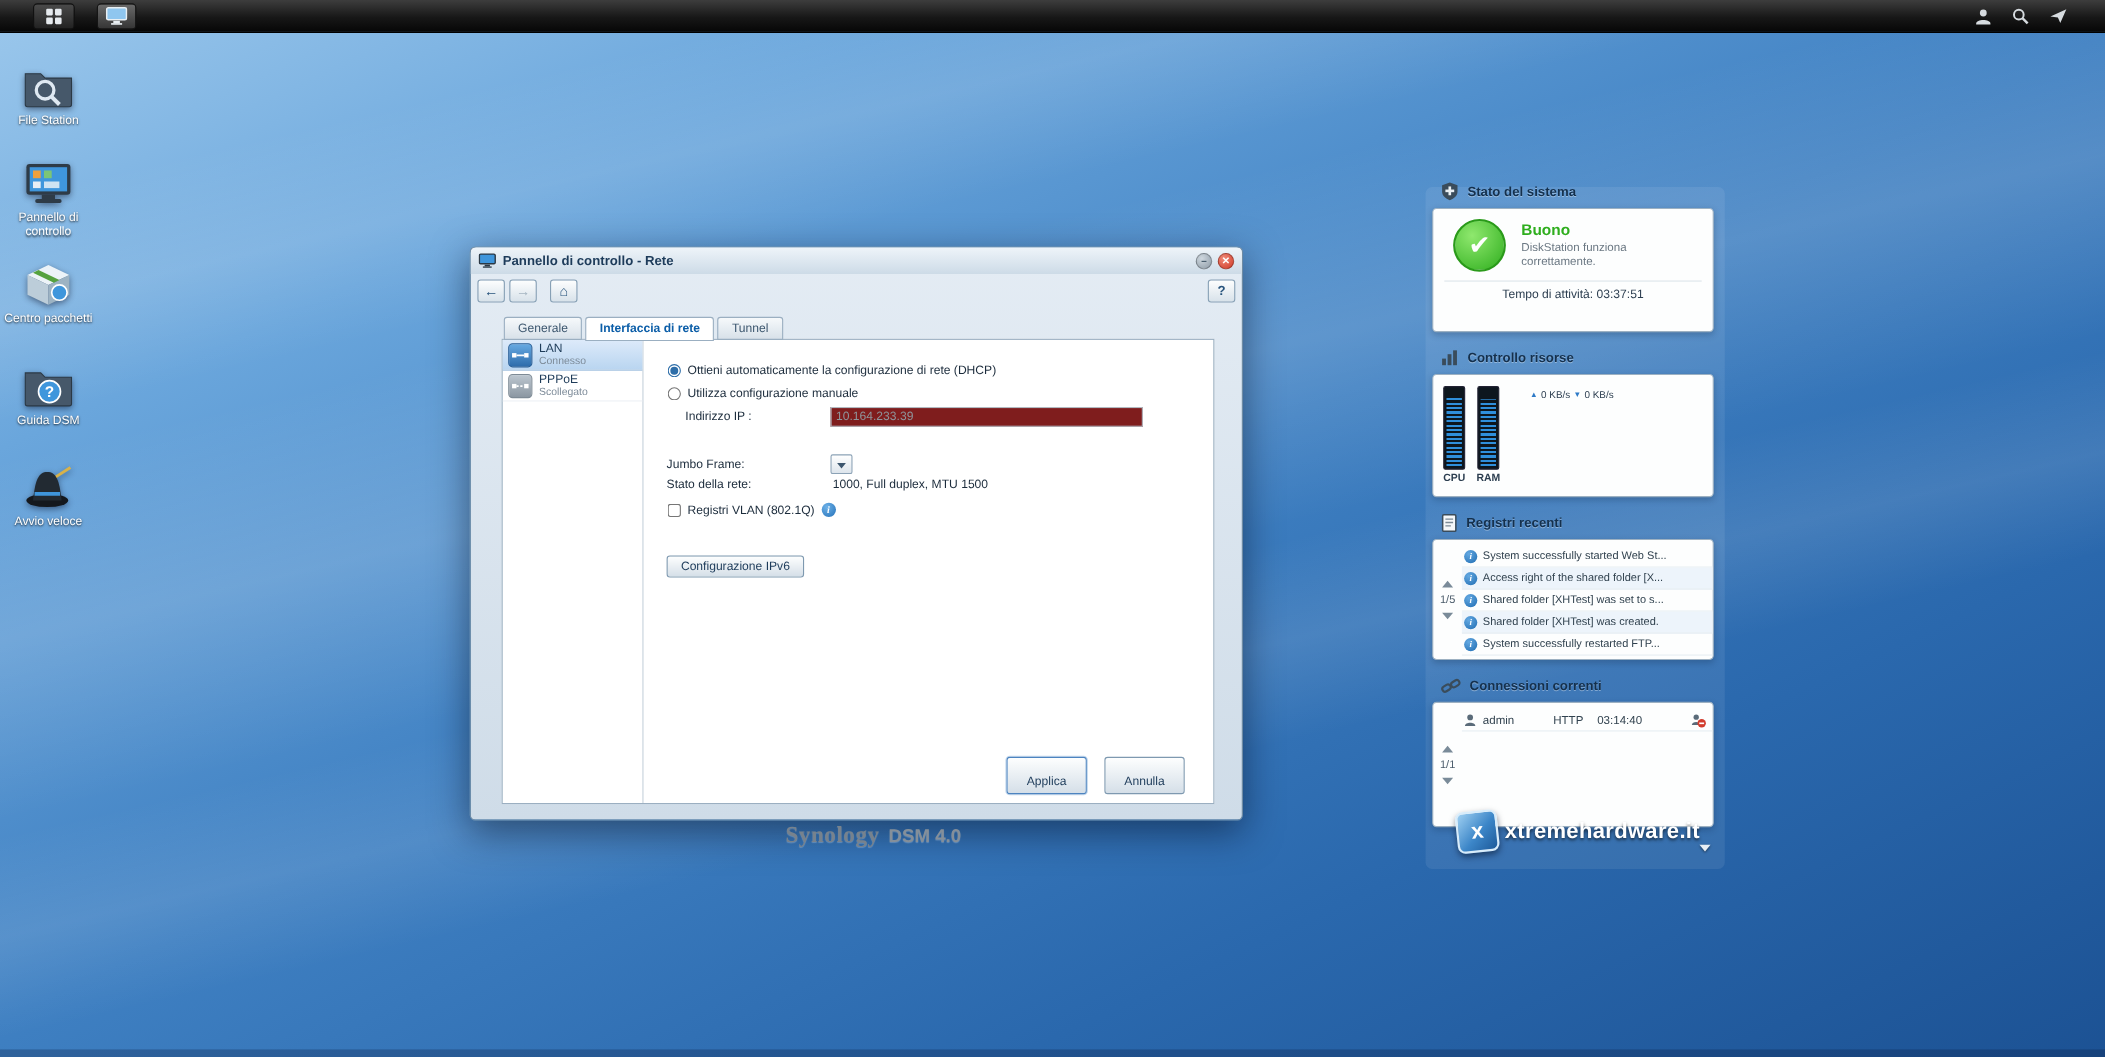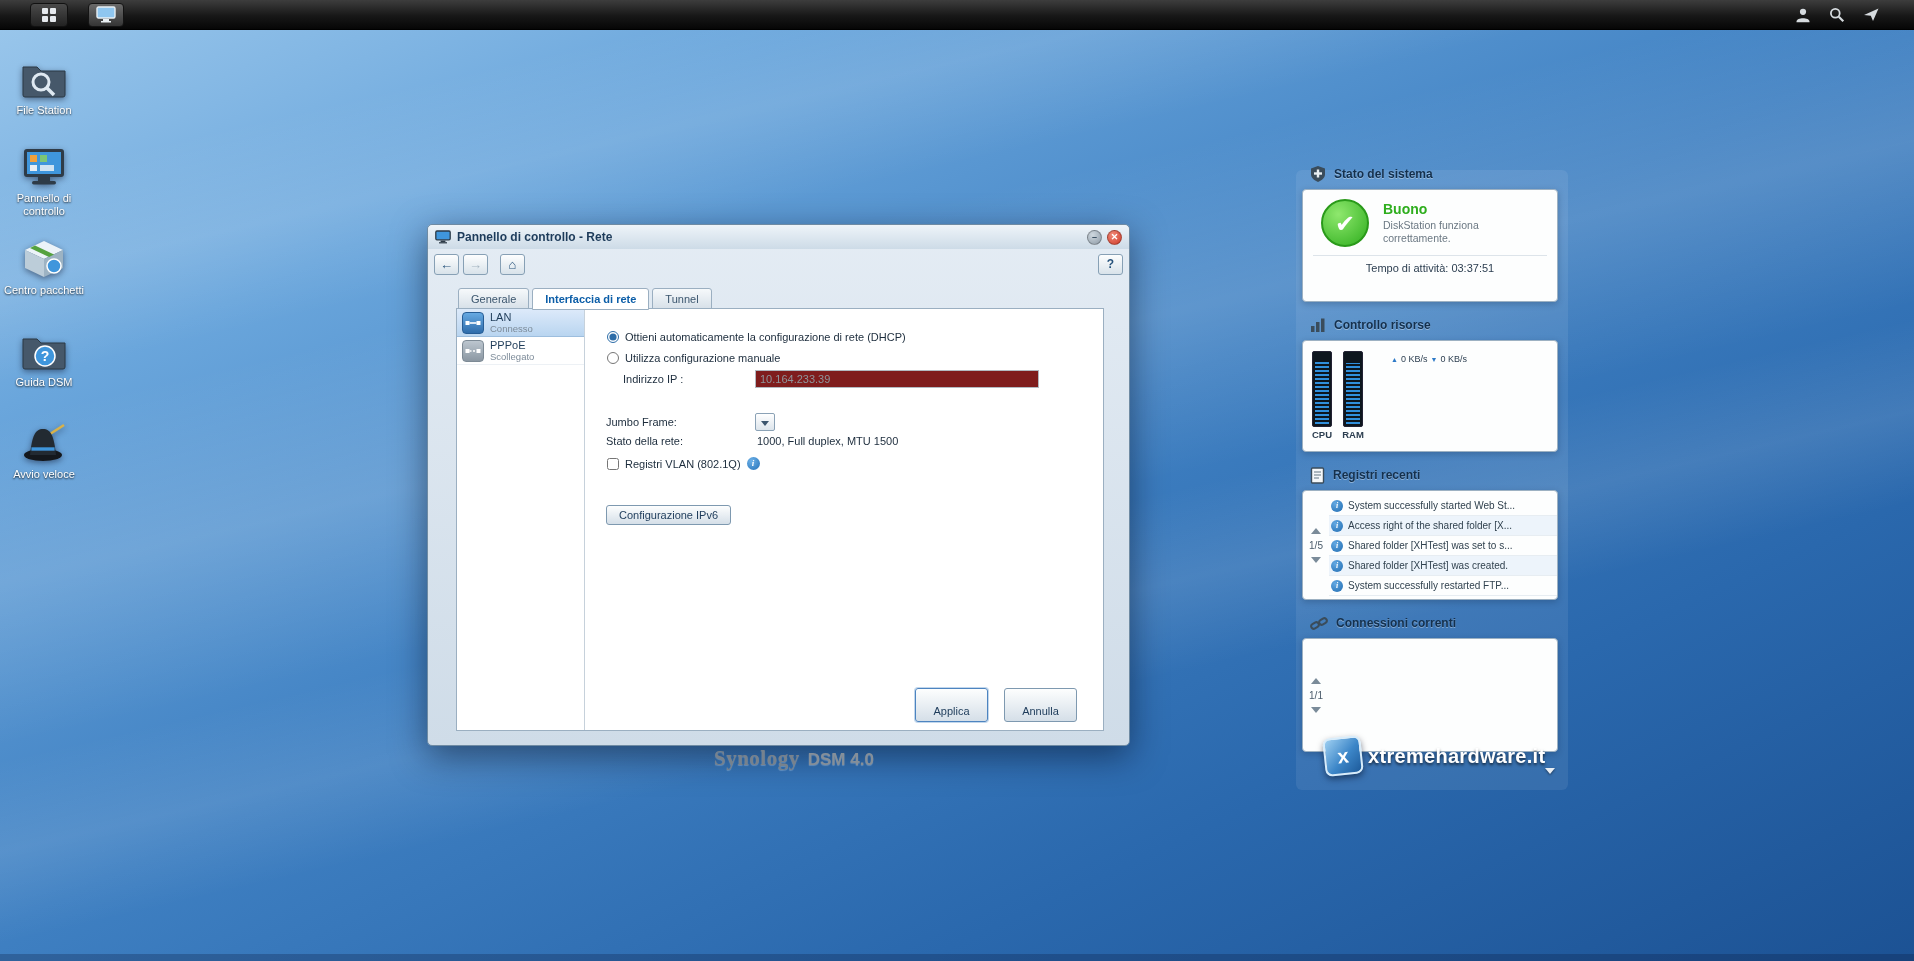--- a/index.html
+++ b/index.html
@@ -484,20 +484,39 @@
       </g>
     </svg>
     <span>Connessioni correnti</span>
   </div>
   <div class="w-panel conn-panel">
     <div class="pager">
       <div class="tri up"></div>
       <div class="pg-num">1/1</div>
       <div class="tri down"></div>
     </div>
+    <div class="conn-rows">
+      <div class="conn-row">
+        <svg width="11" height="12" viewBox="0 0 11 12">
+          <circle cx="5.5" cy="3.2" r="2.6" fill="#5a6b79"></circle>
+          <path d="M0.8 11c0-4 9.4-4 9.4 0z" fill="#5a6b79"></path>
+        </svg>
+        <span class="conn-user">admin</span>
+        <span class="conn-proto">HTTP</span>
+        <span>03:14:40</span>
+        <span class="kick">
+          <svg width="14" height="14" viewBox="0 0 14 14">
+            <circle cx="5" cy="4" r="2.4" fill="#5a6b79"></circle>
+            <path d="M1 11c0-3.6 8-3.6 8 0z" fill="#5a6b79"></path>
+            <circle cx="10" cy="9.5" r="3.8" fill="#d23c2e"></circle>
+            <rect x="7.8" y="8.8" width="4.4" height="1.5" fill="#fff"></rect>
+          </svg>
+        </span>
+      </div>
+    </div>
   </div>
 </div>
 
 <div class="xh-mark">
   <div class="xh-cube">x</div>
   <span class="xh-text">xtremehardware.it</span>
 </div>
 
 <div class="collapse-btn">
   <div class="tri down"></div>

